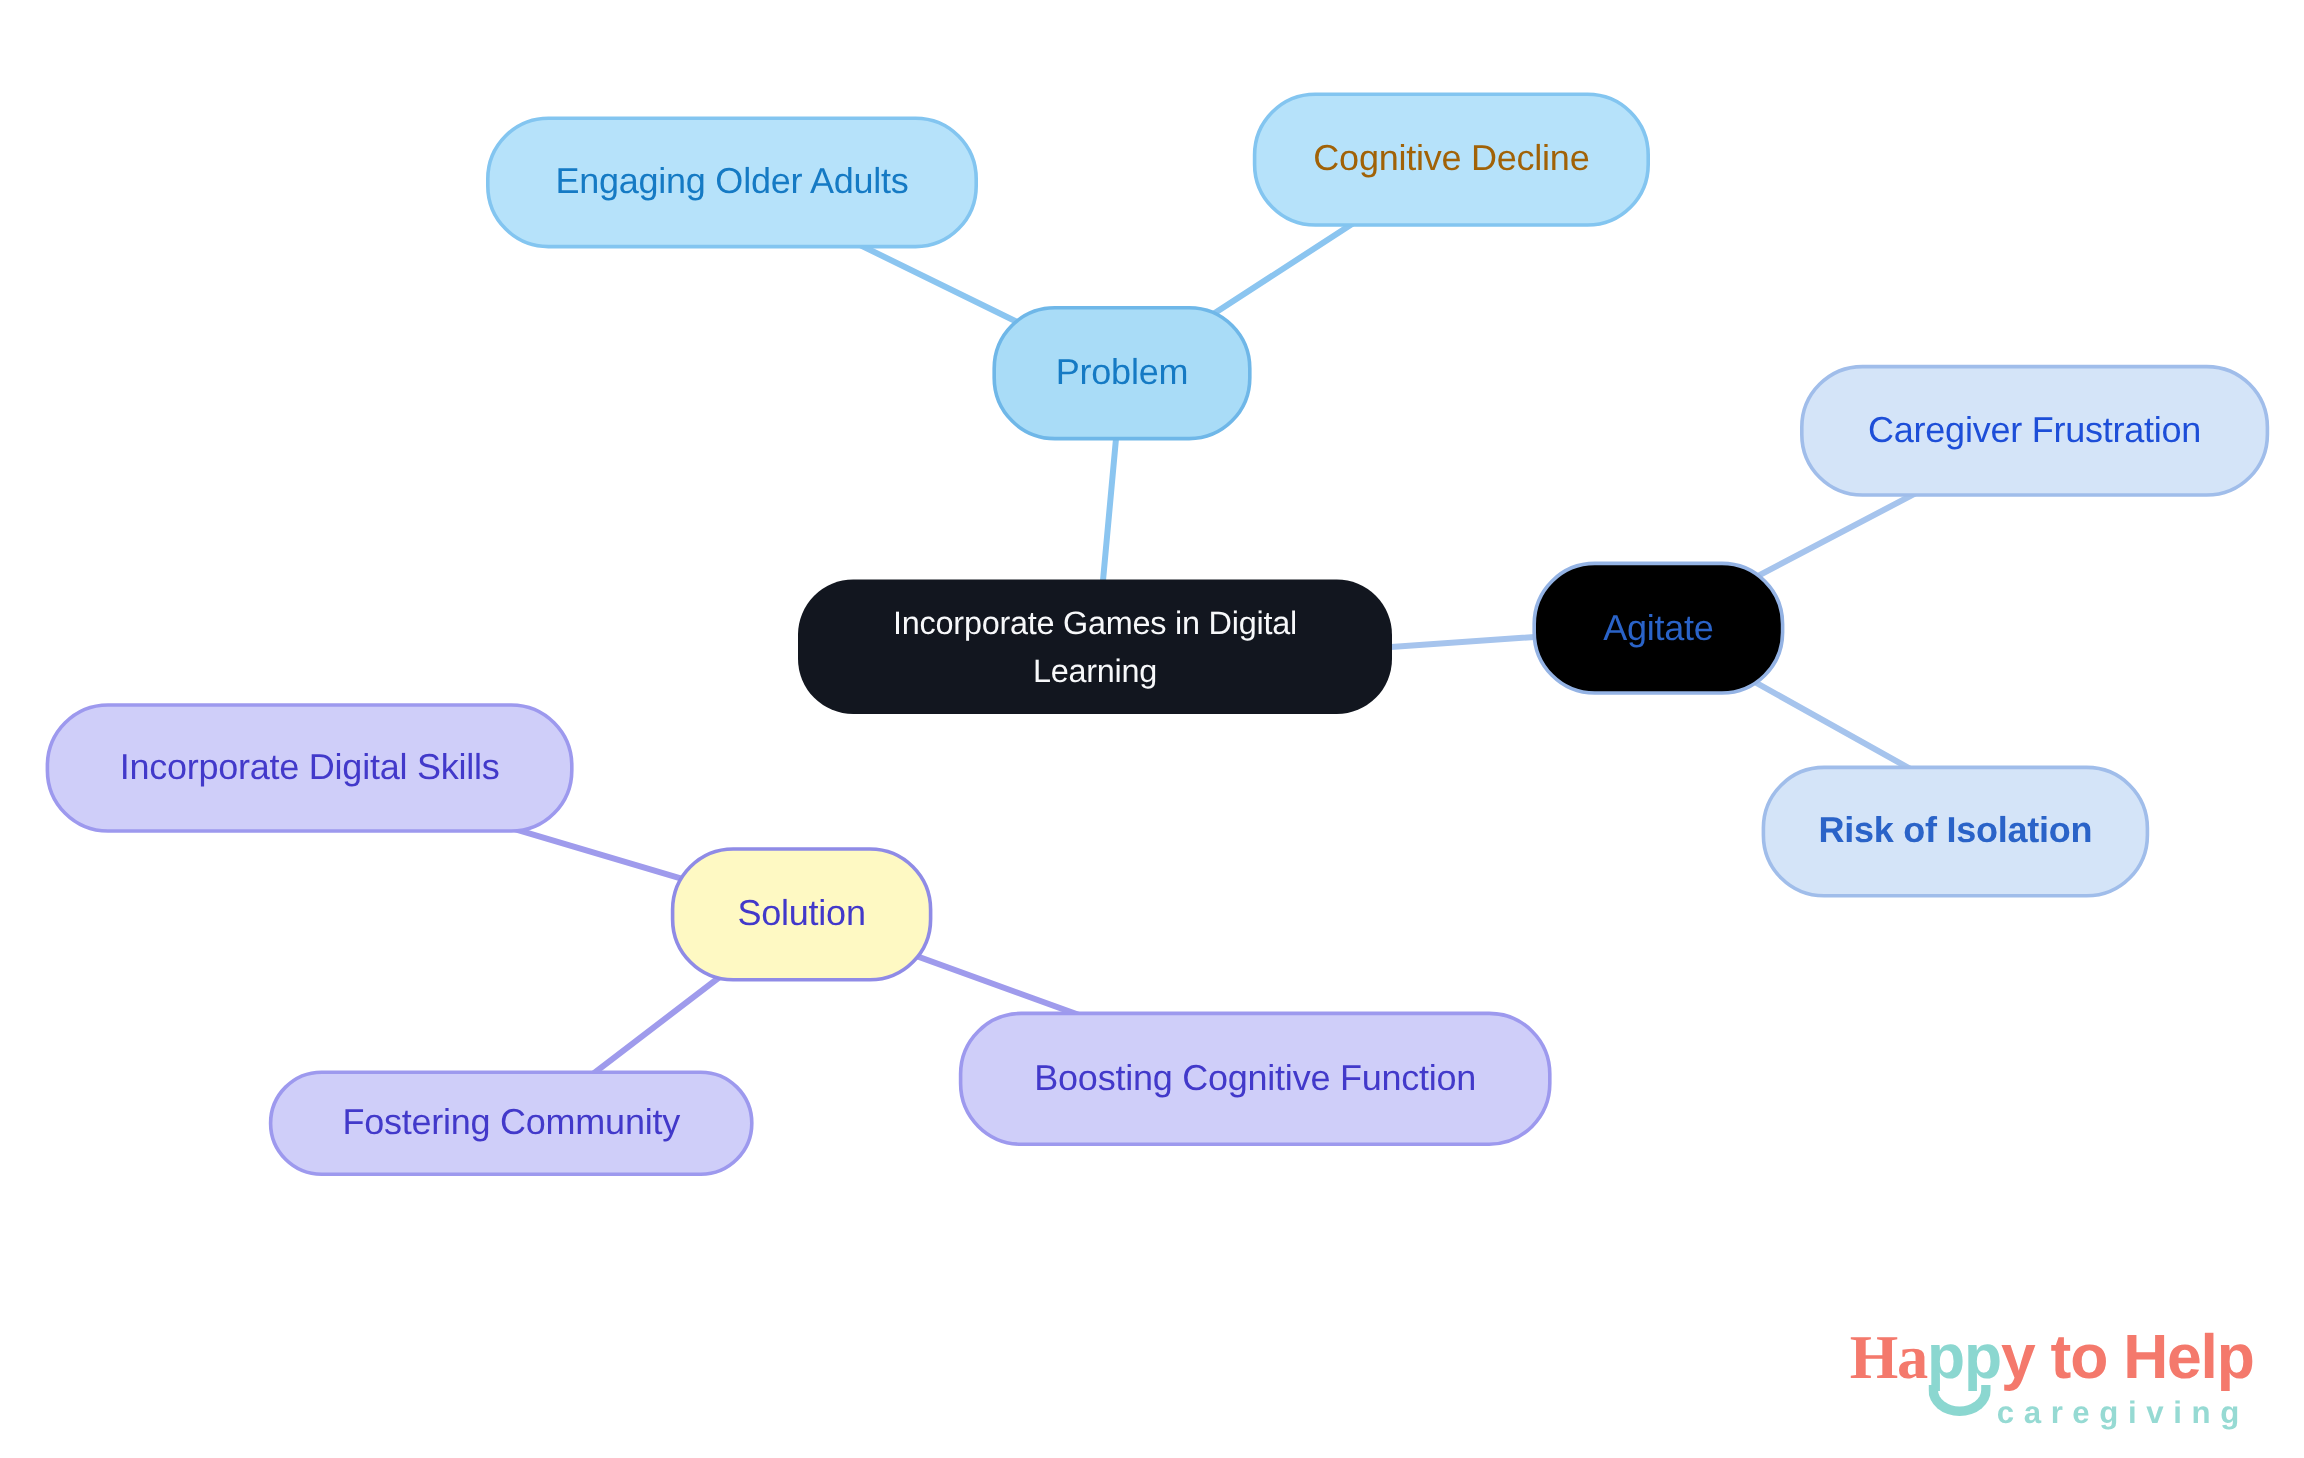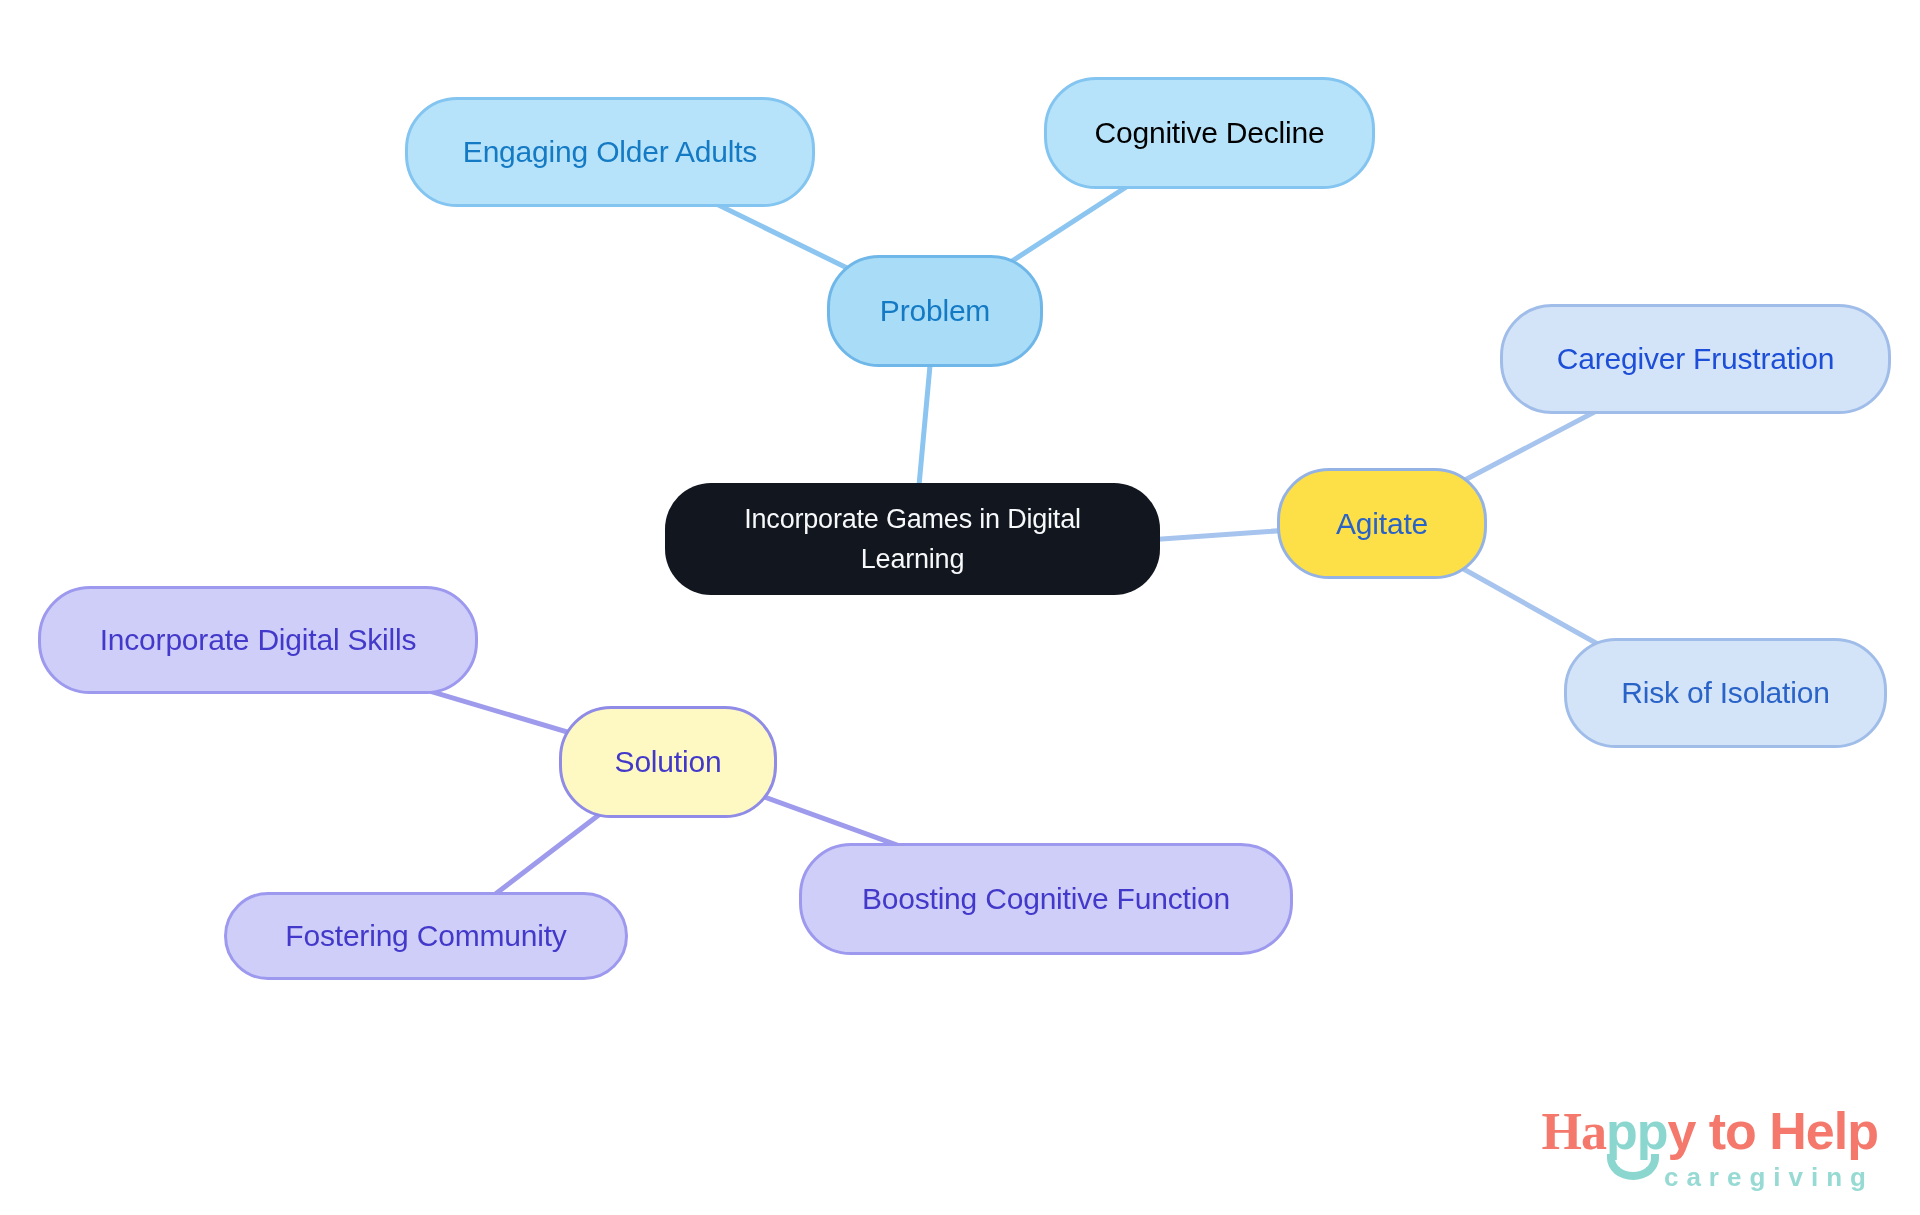--- a/index.html
+++ b/index.html
@@ -41,21 +41,21 @@
   }
   .node.center-node .node-label { max-width: 430px; display: inline-block; }
 
   
   #node-center        { left: 665px;  top: 483px; width: 495px; height: 112px; }
   #node-problem       { left: 827px;  top: 255px; width: 216px; height: 112px; }
   #node-engaging      { left: 405px;  top: 97px;  width: 410px; height: 110px; }
   #node-cognitive     { left: 1044px; top: 77px;  width: 331px; height: 112px; }
   #node-agitate       { left: 1277px; top: 468px; width: 210px; height: 111px; }
   #node-caregiver     { left: 1500px; top: 304px; width: 391px; height: 110px; }
-  #node-risk          { left: 1564px; top: 638px; width: 323px; height: 110px; }
+  #node-risk          { left: 1468px; top: 638px; width: 323px; height: 110px; font-weight: bold; }
   #node-solution      { left: 559px;  top: 706px; width: 218px; height: 112px; }
   #node-digital_skills{ left: 38px;   top: 586px; width: 440px; height: 108px; }
   #node-community     { left: 224px;  top: 892px; width: 404px; height: 88px; }
   #node-boosting      { left: 799px;  top: 843px; width: 494px; height: 112px; }
 
   
   .logo {
     position: absolute;
     right: 42px;
     bottom: 22px;
@@ -112,25 +112,25 @@
   </div>
 
   <div class="node" id="node-problem" style="background: rgb(169, 220, 247); border-color: rgb(111, 183, 232); color: rgb(21, 122, 196);">
     <span class="node-label">Problem</span>
   </div>
 
   <div class="node" id="node-engaging" style="background: rgb(182, 226, 250); border-color: rgb(131, 197, 240); color: rgb(21, 122, 196);">
     <span class="node-label">Engaging Older Adults</span>
   </div>
 
-  <div class="node" id="node-cognitive" style="background: rgb(182, 226, 250); border-color: rgb(131, 197, 240); color: #000000;">
+  <div class="node" id="node-cognitive" style="background: rgb(182, 226, 250); border-color: rgb(131, 197, 240); color: #a16207;">
     <span class="node-label">Cognitive Decline</span>
   </div>
 
-  <div class="node" id="node-agitate" style="background: #fde047; border-color: rgb(148, 179, 228); color: rgb(42, 99, 200);">
+  <div class="node" id="node-agitate" style="background: #000000; border-color: rgb(148, 179, 228); color: rgb(42, 99, 200);">
     <span class="node-label">Agitate</span>
   </div>
 
   <div class="node" id="node-caregiver" style="background: rgb(212, 228, 248); border-color: rgb(160, 189, 234); color: #1d4ed8;">
     <span class="node-label">Caregiver Frustration</span>
   </div>
 
   <div class="node" id="node-risk" style="background: rgb(212, 228, 248); border-color: rgb(160, 189, 234); color: rgb(42, 99, 200);">
     <span class="node-label">Risk of Isolation</span>
   </div>

